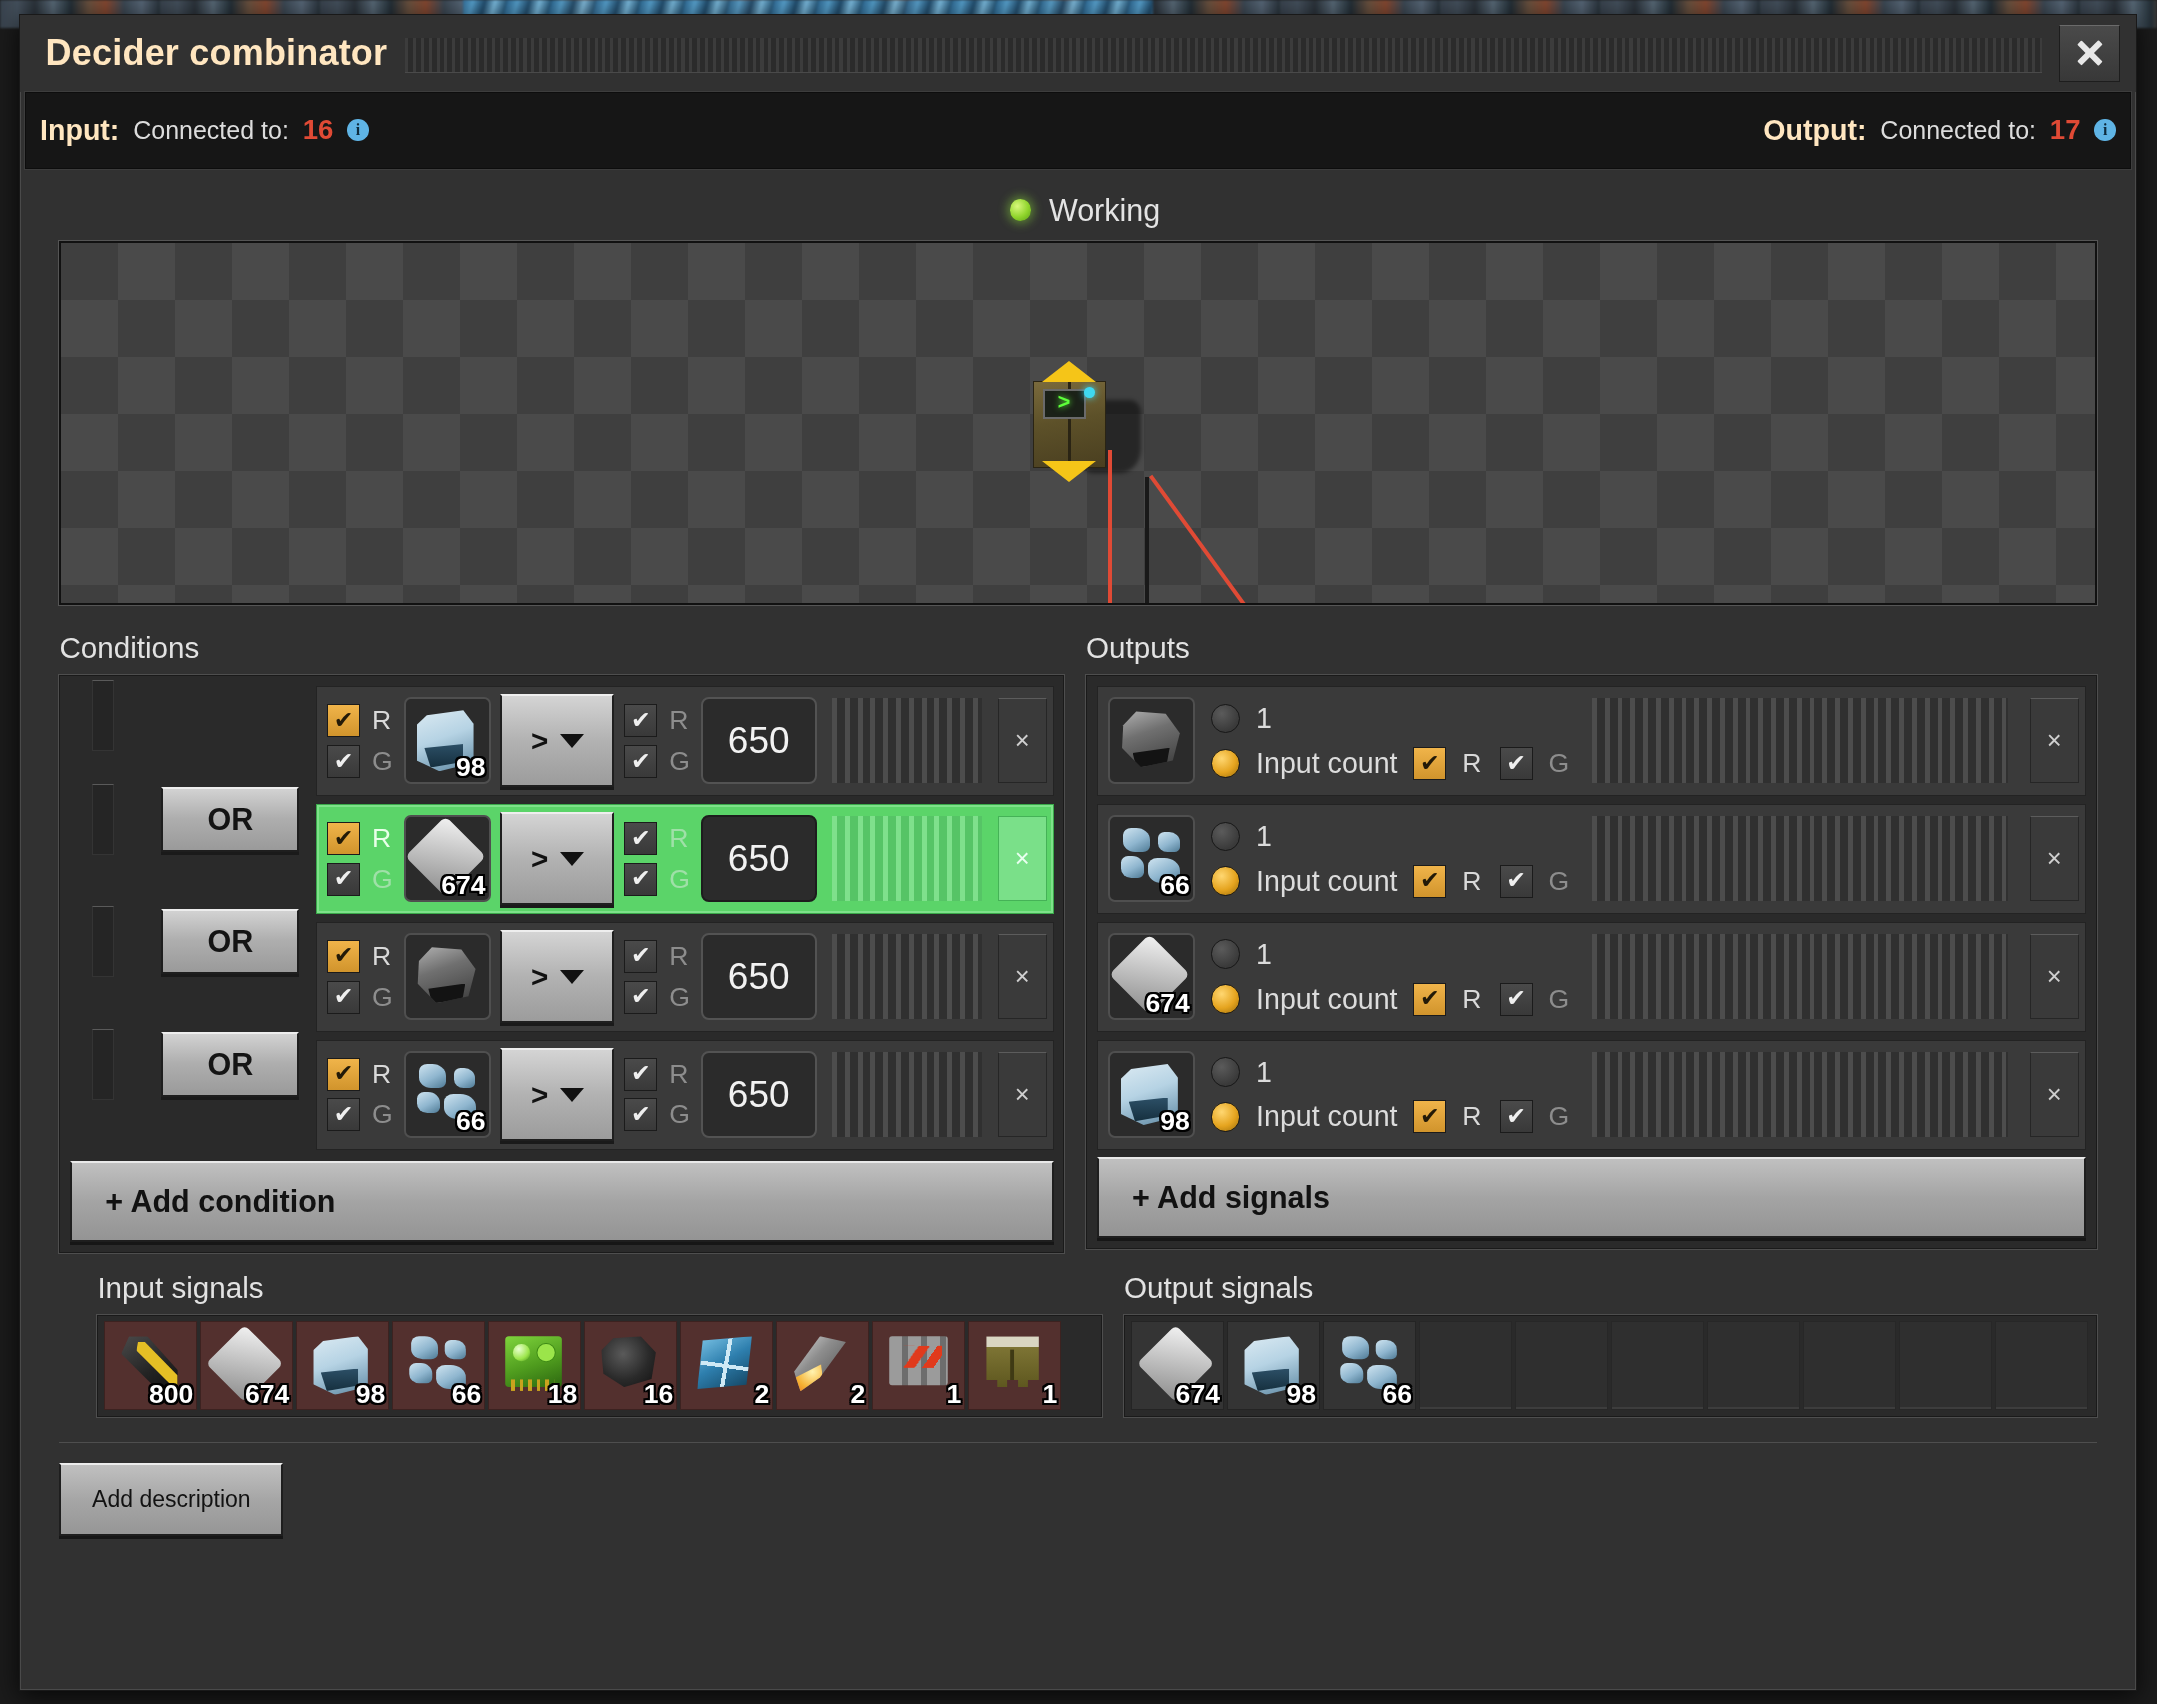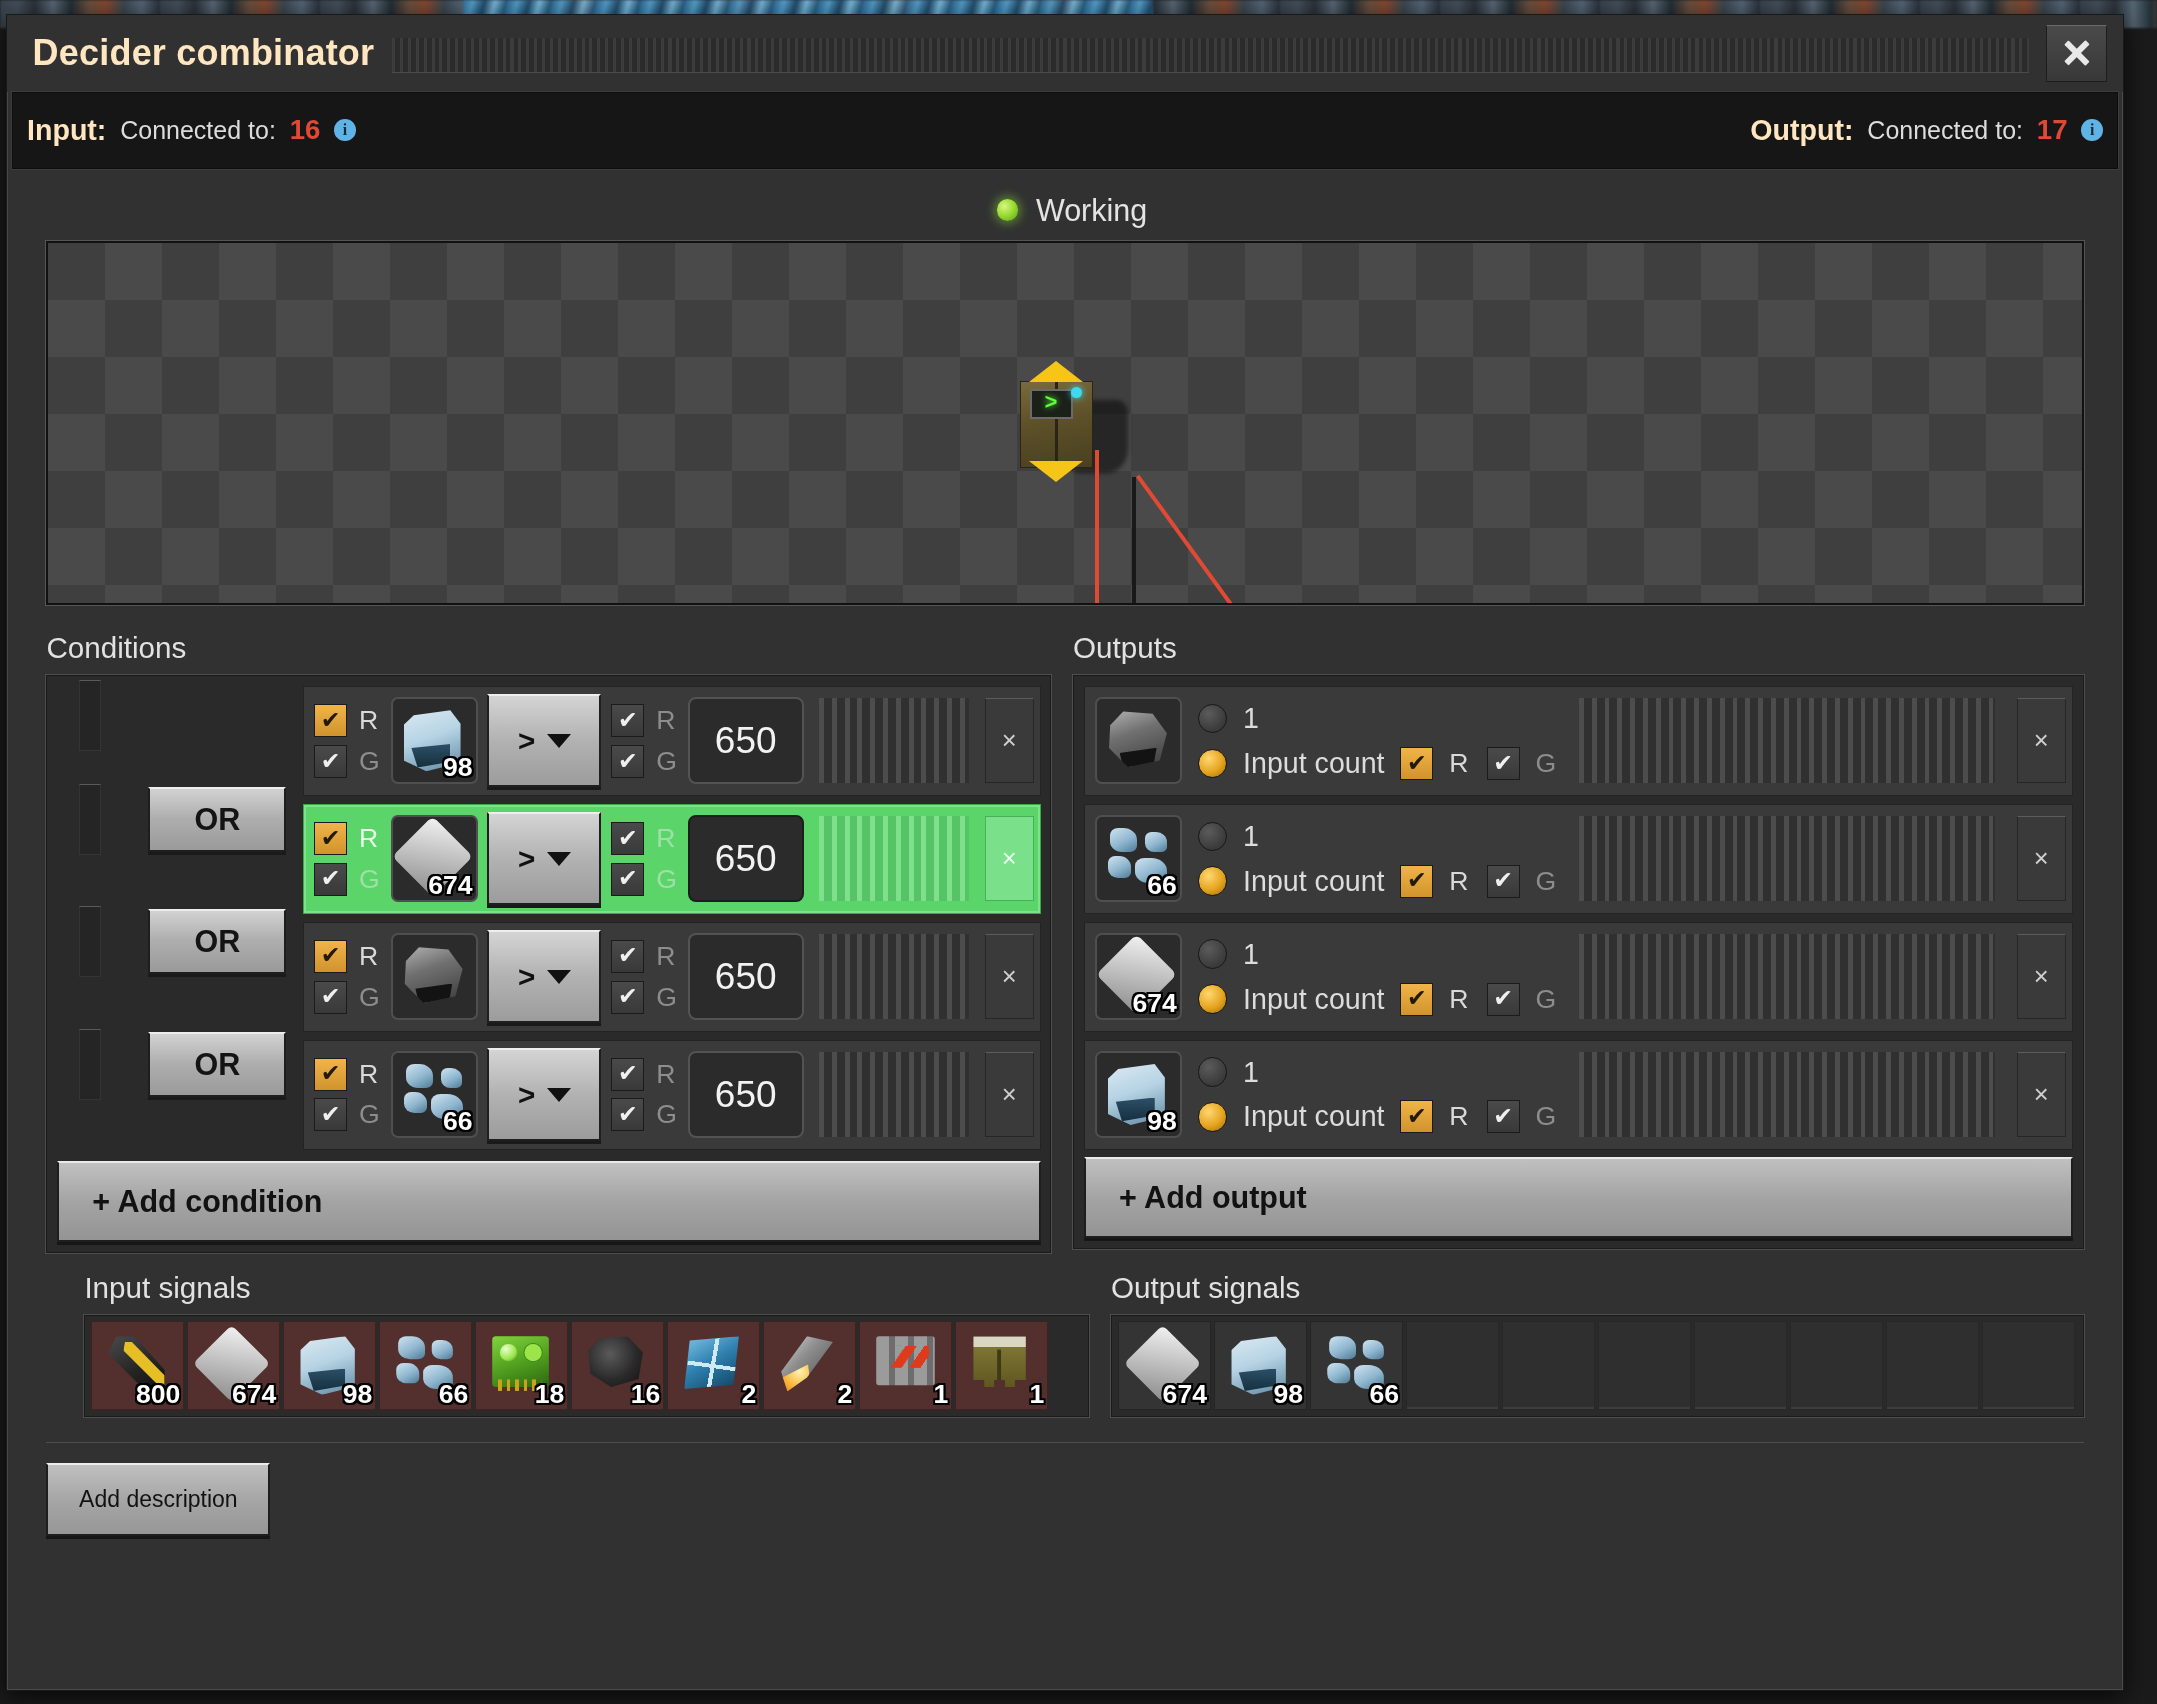--- a/index.html
+++ b/index.html
@@ -29,21 +29,21 @@
     position: absolute; top: 0; left: 463px; width: 690px; height: 27.6px;
     background: repeating-linear-gradient(105deg,
       #2f6f9c 0px, #58a7d6 9.9px, #1e4c6e 21.7px, #7fc3e8 31.5px, #24597d 43px);
     filter: blur(1px);
     opacity: .9;
   }
 
   
   .window {
     position: absolute;
-    left: 6px; top: 13.8px;
+    left: 19px; top: 13.8px;
     width: 2118px; height: 1677px;
     background: #313131;
     border: 1px solid #191919;
     box-shadow: 0 0 0 1px #4a4a4a inset, 0 5.9px 23.6px rgba(0,0,0,.75);
     display: flex; flex-direction: column;
   }
 
   
   .titlebar {
     height: 77px; flex: 0 0 77px;
@@ -839,21 +839,21 @@
                     <div class="cb on-red">✔</div>
                     <span class="rg-letter r">R</span>
                     <div class="cb on-dark">✔</div>
                     <span class="rg-letter g">G</span>
                   </div>
                 </div>
                 <div class="grooves"></div>
                 <div class="x-btn">×</div>
               </div>
             </div>
-          <div class="add-btn">+ Add output</div>
+          <div class="add-btn">+ Add signals</div>
         </div>
       </div>
     </div>
 
     <div class="trays" style="margin-top:17.7px;">
       <div class="tray-left">
         <div class="section-title">Input signals</div>
         <div class="tray" id="input-signal-tray">
             <div class="tray-cell filled-red">
               <div class="ic">

